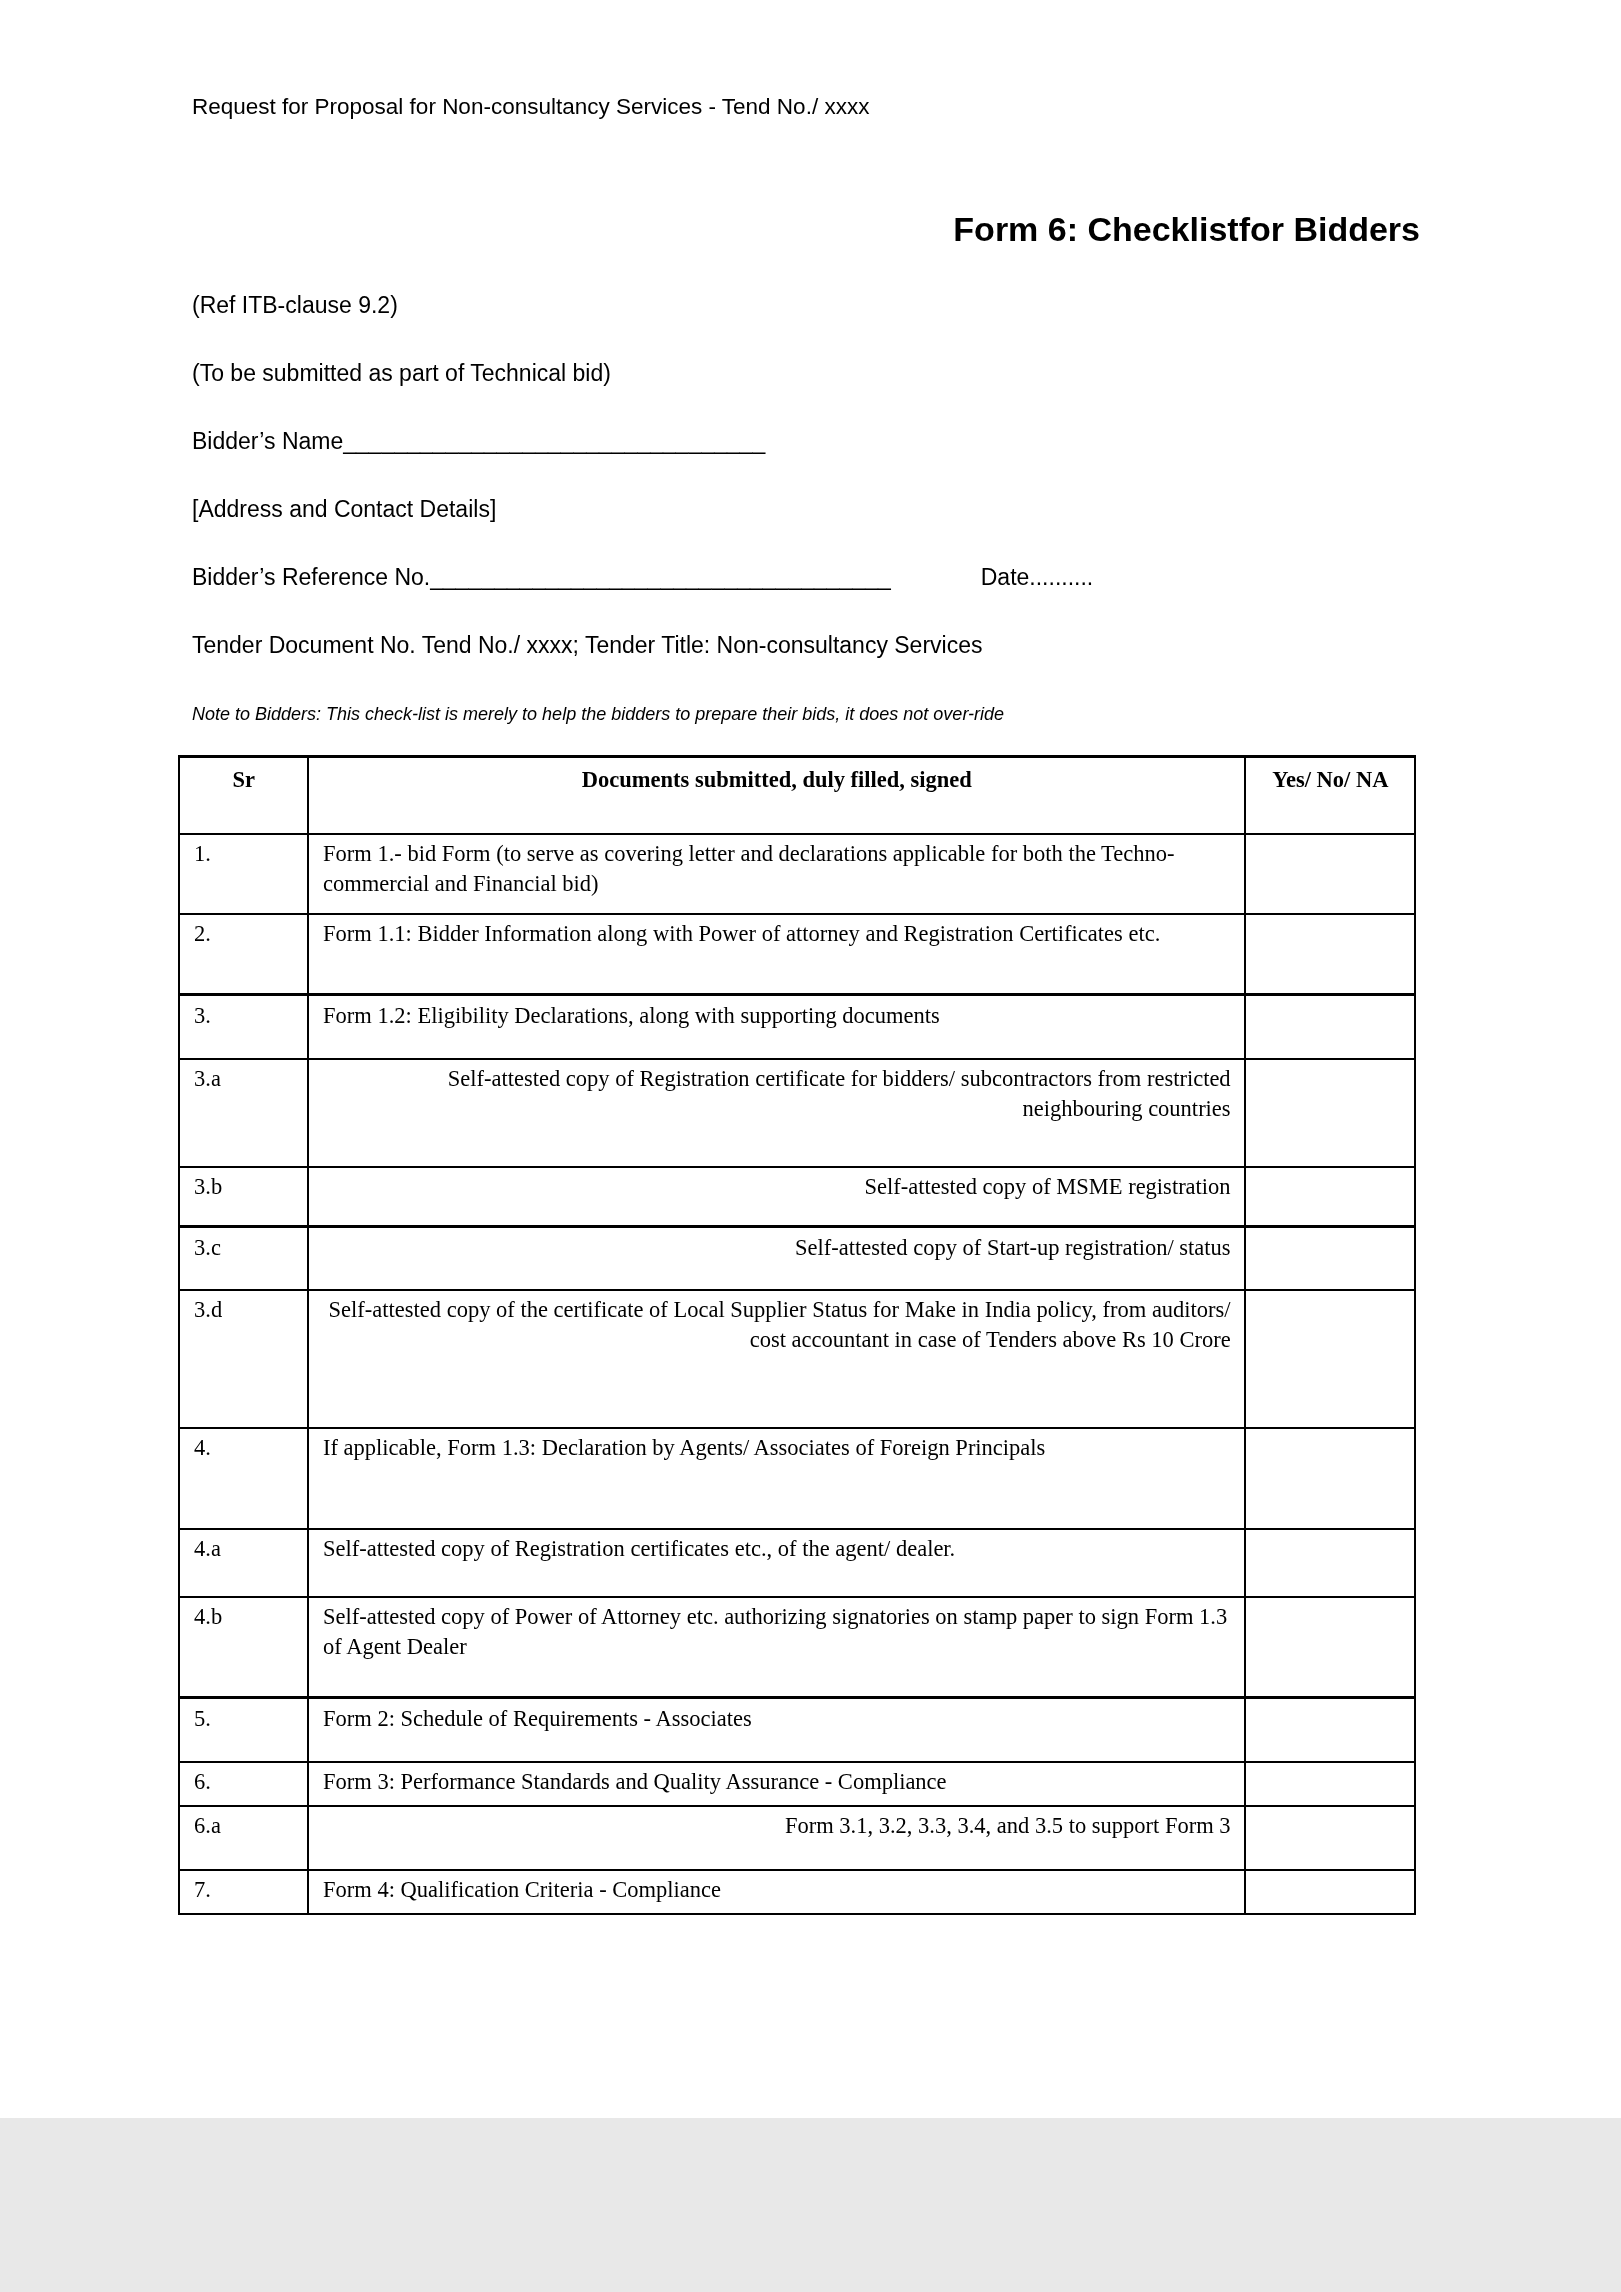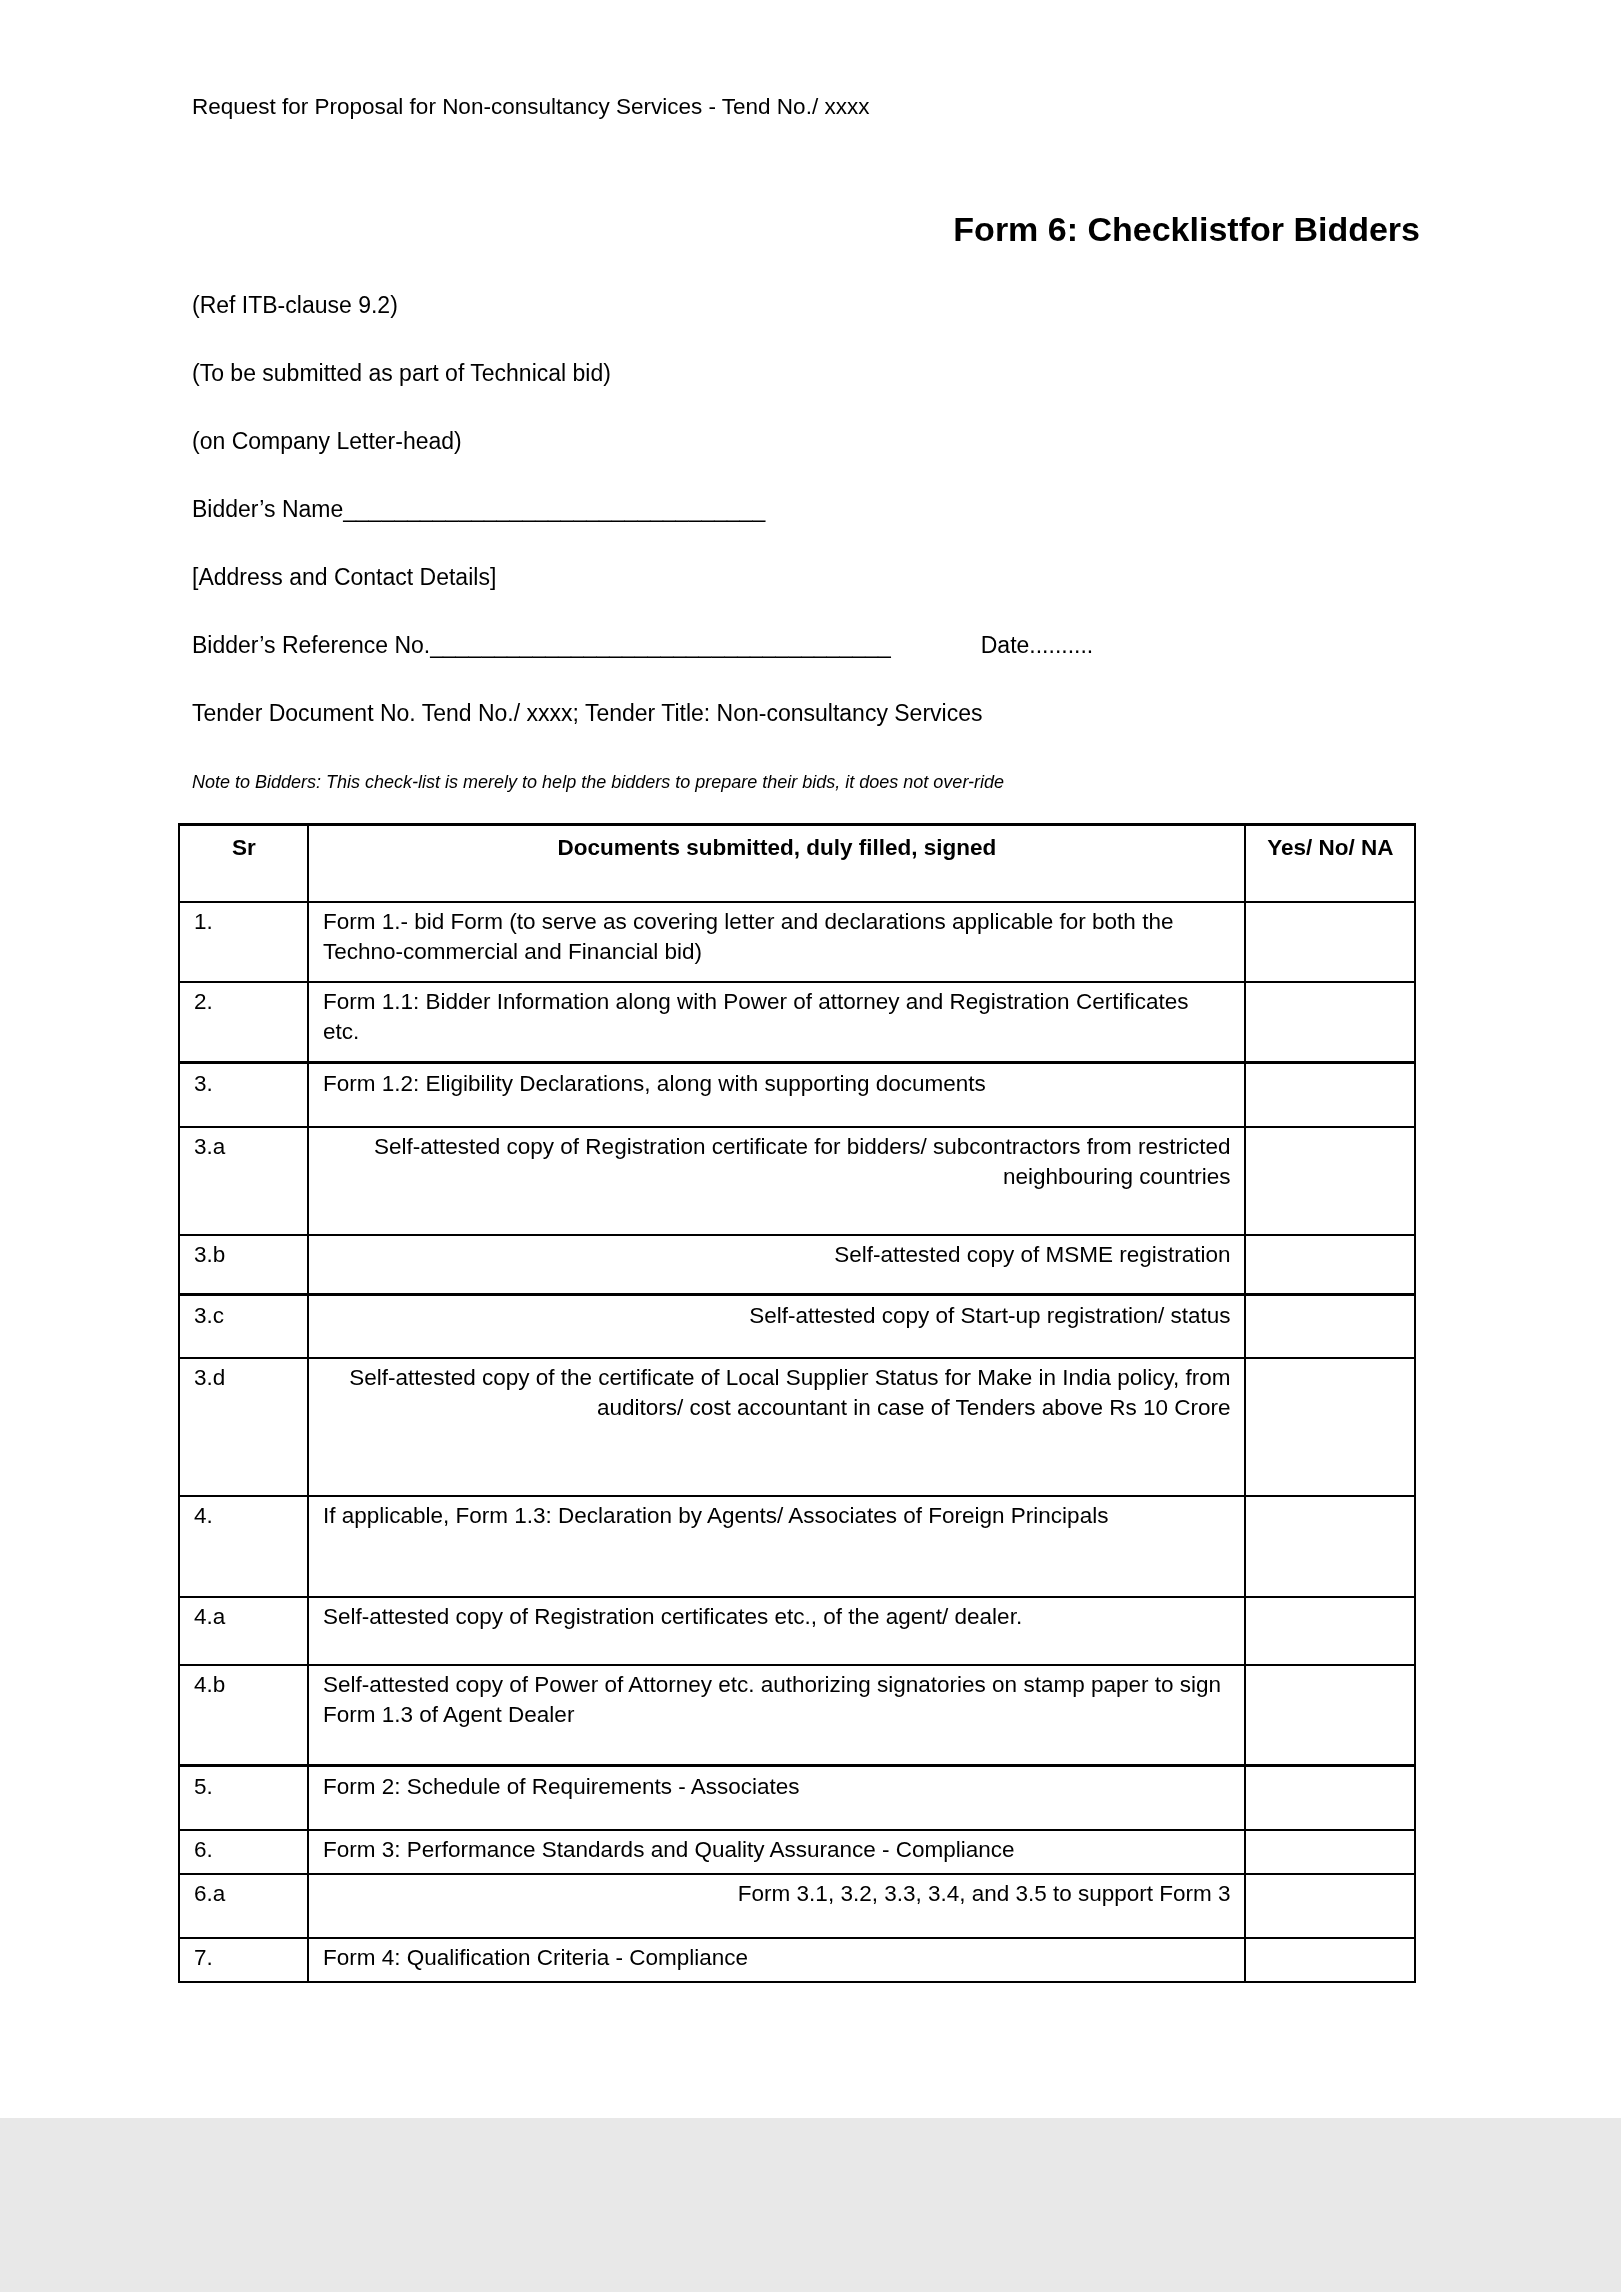--- a/index.html
+++ b/index.html
@@ -56,20 +56,21 @@
   }
   table.checklist col.c-sr  { width: 129px; }
   table.checklist col.c-doc { width: 937px; }
   table.checklist col.c-ans { width: 170px; }
   table.checklist th, table.checklist td {
     border: 2px solid #000;
     vertical-align: top;
     font-size: 22.5px;
     line-height: 30px;
     padding: 4.9px 13.7px;
+    font-family: Liberation Serif, serif;
   }
   table.checklist th {
     font-weight: 700;
     text-align: center;
     height: 77px;
     padding-top: 6.9px;
   }
   td.sr  { padding-left: 19.6px; }
   td.doc { padding-left: 13.7px; padding-right: 15.7px; }
   tr.alignr td.doc { text-align: right; }
@@ -100,21 +101,20 @@
 
 <div class="page">
   <div class="content">
 
     <div class="doc-header">Request for Proposal for Non-consultancy Services - Tend No./ xxxx</div>
 
     <div class="doc-title">Form 6: Checklistfor Bidders</div>
 
     <p class="line">(Ref ITB-clause 9.2)</p>
     <p class="line">(To be submitted as part of Technical bid)</p>
-    <p class="line">(on Company Letter-head)</p>
 
     <p class="line"><span>Bidder’s Name</span><span class="fill">_________________________________</span></p>
 
     <p class="line">[Address and Contact Details]</p>
 
     <p class="line"><span>Bidder’s Reference No.</span><span class="fill">____________________________________</span><span class="date-label">Date..........</span></p>
 
     <p class="line">Tender Document No. Tend No./ xxxx; Tender Title: Non-consultancy Services</p>
 
     <div class="note">

